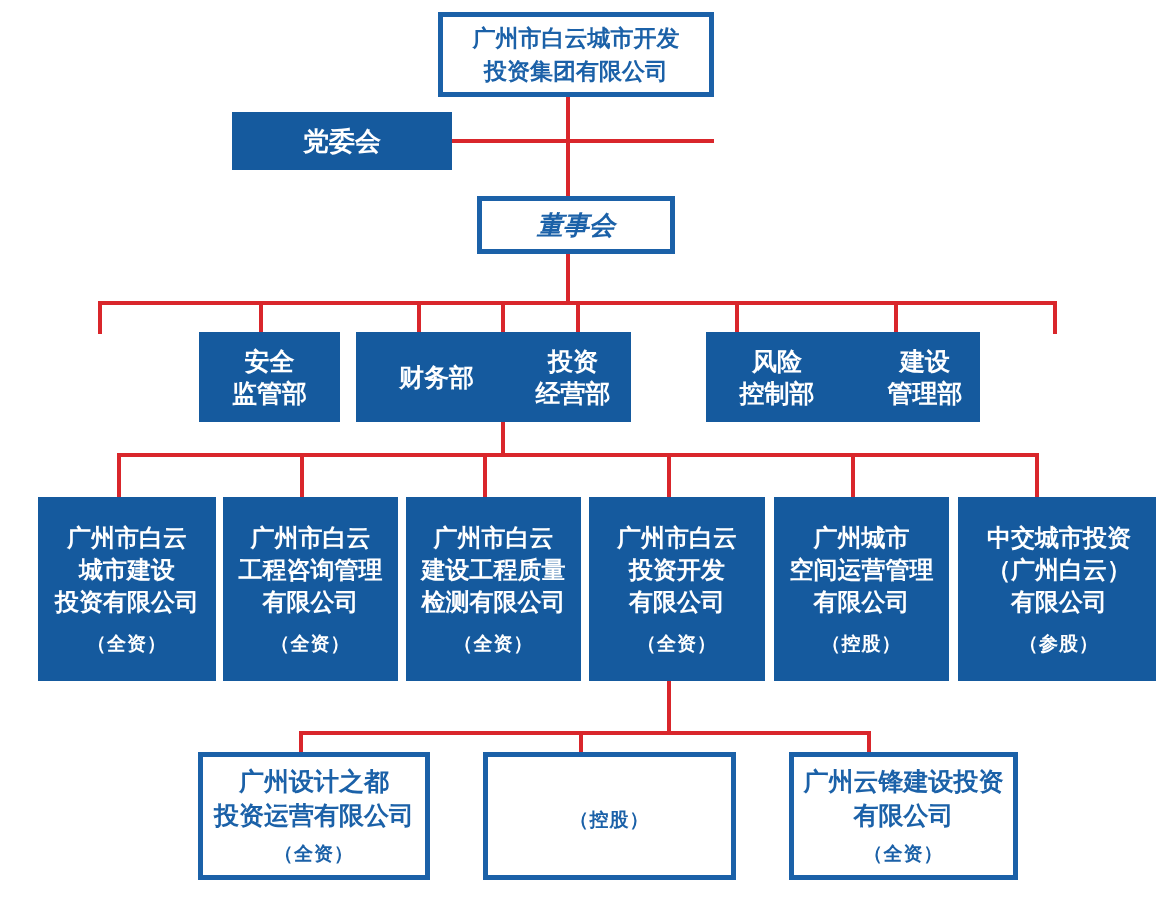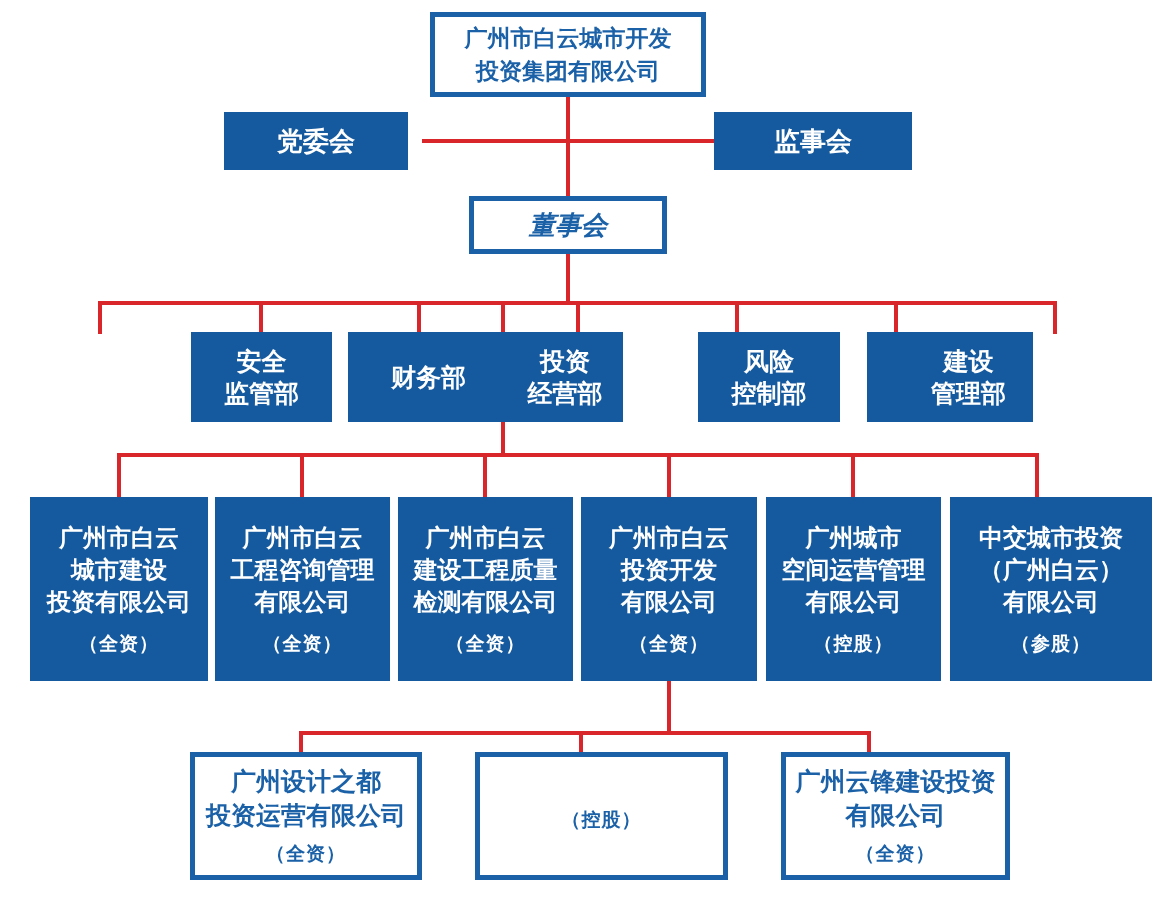--- a/index.html
+++ b/index.html
@@ -16,37 +16,38 @@
     font-family:"Liberation Sans","DejaVu Sans",sans-serif;
     overflow:hidden;
   }
   .node{
     position:absolute;
     display:flex;flex-direction:column;
     align-items:center;justify-content:center;
     text-align:center;
     font-weight:700;
     box-sizing:border-box;
+    margin-left:8px;
   }
   .solid{background:var(--blue);color:#fff;}
   .outline{background:#fff;border:5px solid var(--blue-border);color:var(--blue-border);}
   .name{white-space:pre-line;}
   .ownership{white-space:pre-line;font-size:19px;margin-top:12px;letter-spacing:1px;}
   .line{position:absolute;background:var(--red);}
   
   .root{left:430px;top:12px;width:276px;height:85px;font-size:23px;line-height:1.4;}
   
-  .party{left:224px;top:112px;width:184px;height:58px;font-size:26px;}
+  .party{left:224px;top:112px;width:220px;height:58px;font-size:26px;}
   .superv{left:714px;top:112px;width:198px;height:58px;font-size:26px;}
   .board{left:469px;top:196px;width:198px;height:58px;font-size:26px;font-style:italic;}
   
   .dept{top:332px;height:90px;font-size:25px;line-height:1.3;}
   .d1{left:30px;width:141px;}  .d2{left:191px;width:141px;}
   .d3{left:348px;width:161px;} .d4{left:507px;width:116px;}
-  .d5{left:698px;width:142px;align-items:center;} .d6{left:867px;width:166px;padding-left:37px;}
+  .d5{left:698px;width:142px;align-items:center;} .d6{left:825px;width:147px;padding-left:37px;}
   .d7{left:984px;width:142px;}
   
   .sub{top:497px;height:184px;font-size:24px;line-height:1.35;}
   .s1{left:30px;width:178px;}  .s2{left:215px;width:175px;}
   .s3{left:398px;width:175px;} .s4{left:581px;width:176px;}
   .s5{left:766px;width:175px;} .s6{left:950px;width:202px;}
   
   .bot{top:752px;height:128px;font-size:25px;line-height:1.35;}
   .bot .ownership{margin-top:8px;}
   .b1{left:190px;width:232px;} .b2{left:475px;width:253px;} .b3{left:781px;width:229px;}
@@ -84,23 +85,20 @@
   <div class="line" style="left:579px;top:731px;width:4px;height:23px;"></div>
   <div class="line" style="left:867px;top:731px;width:4px;height:23px;"></div>
 
   <div class="node outline root">
     <div class="name">广州市白云城市开发
 投资集团有限公司</div>
   </div>
 
   <div class="node solid party">
     <div class="name">党委会</div>
-  </div>
-  <div class="node solid superv">
-    <div class="name">监事会</div>
   </div>
   <div class="node outline board">
     <div class="name">董事会</div>
   </div>
 
   <div class="node solid dept d2">
     <div class="name">安全
 监管部</div>
   </div>
   <div class="node solid dept d3">

